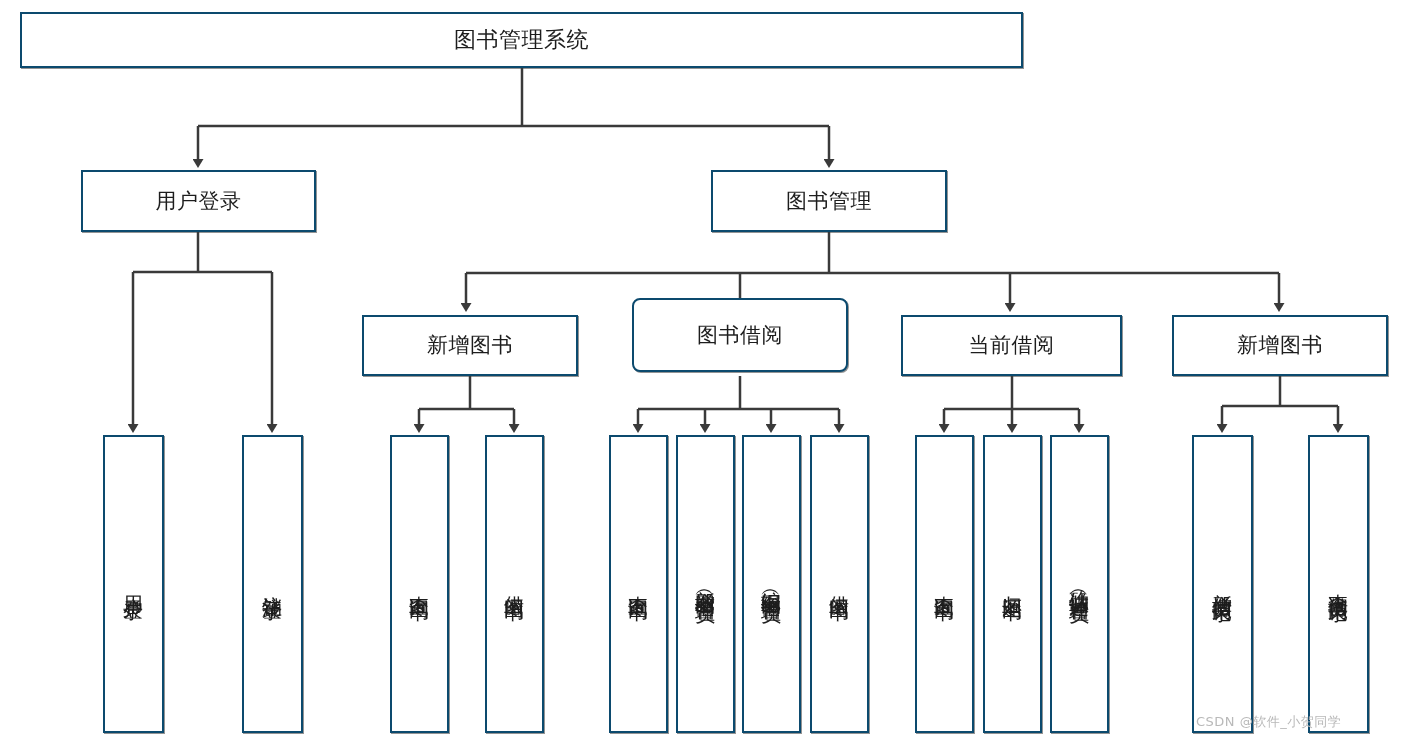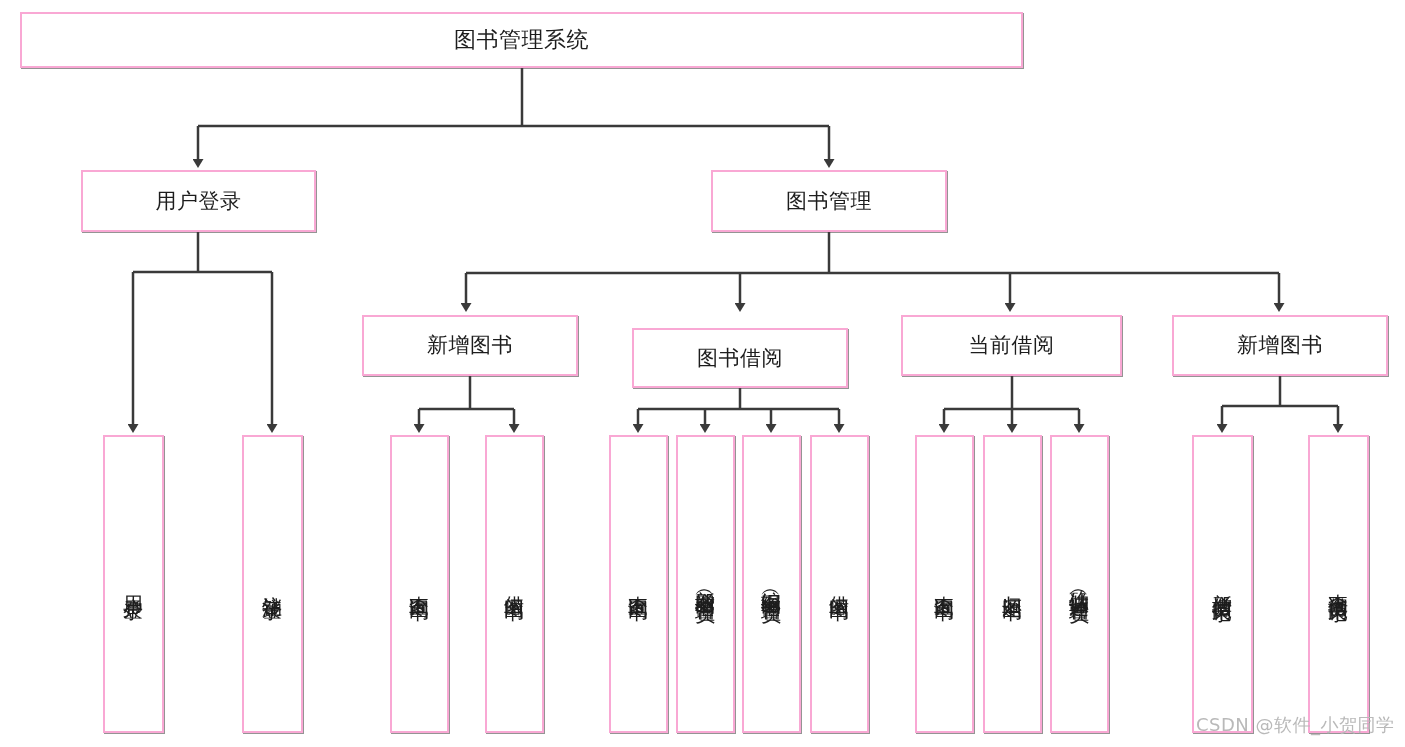--- a/index.html
+++ b/index.html
@@ -19,21 +19,21 @@
     position: absolute;
     left: 0;
     top: 0;
     width: 1405px;
     height: 747px;
     pointer-events: none;
   }
   .node {
     position: absolute;
     box-sizing: border-box;
-    border: 2px solid #f9a8d4;
+    border: 2px solid #0c4a6e;
     background: #ffffff;
     box-shadow: 1px 1px 0 0 rgba(60,60,60,0.55);
     display: flex;
     align-items: center;
     justify-content: center;
   }
   .node .label {
     color: #1d1d1d;
     font-size: 21px;
     line-height: 1.15;
@@ -45,21 +45,21 @@
     text-orientation: upright;
     font-size: 20px;
     letter-spacing: 2px;
     line-height: 1.0;
     white-space: nowrap;
   }
   .node.root .label { font-size: 22px; }
   .watermark {
     position: absolute;
     color: #b9b9b9;
-    font-size: 18px;
+    font-size: 13px;
     letter-spacing: 0.5px;
     white-space: nowrap;
     user-select: none;
   }
 </style>
 </head>
 <body>
 
 <div id="canvas">
 
@@ -123,21 +123,21 @@
   <div class="node" style="left:81px; top:170px; width:235px; height:62px;">
     <span class="label">用户登录</span>
   </div>
   <div class="node" style="left:711px; top:170px; width:236px; height:62px;">
     <span class="label">图书管理</span>
   </div>
 
   <div class="node" style="left:362px; top:315px; width:216px; height:61px;">
     <span class="label">新增图书</span>
   </div>
-  <div class="node" style="left:632px; top:328px; width:216px; height:60px;">
+  <div class="node" style="left:632px; top:298px; width:216px; height:74px;border-radius:8px;">
     <span class="label">图书借阅</span>
   </div>
   <div class="node" style="left:901px; top:315px; width:221px; height:61px;">
     <span class="label">当前借阅</span>
   </div>
   <div class="node" style="left:1172px; top:315px; width:216px; height:61px;">
     <span class="label">新增图书</span>
   </div>
 
   <div class="node vertical" style="left:103px; top:435px; width:61px; height:298px;">

